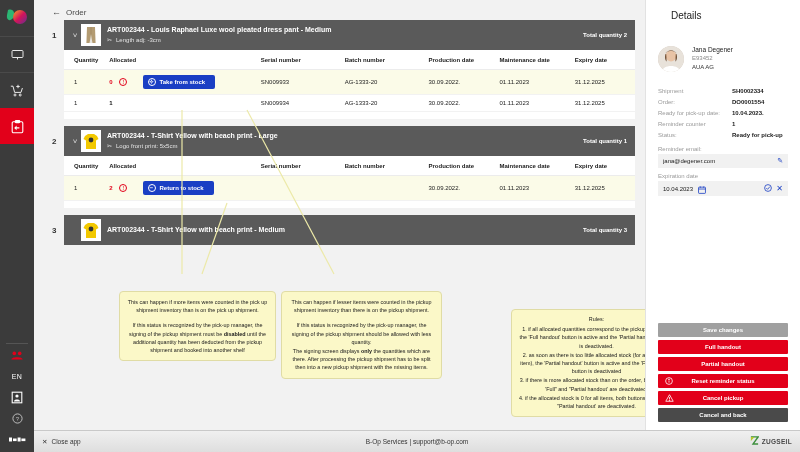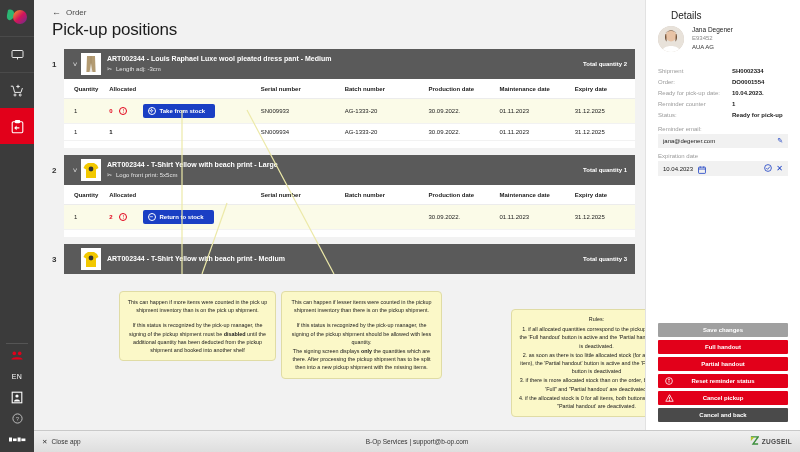--- a/index.html
+++ b/index.html
@@ -167,21 +167,21 @@
   #callout-rules ol { list-style: none; }
   #callout-rules li { margin-bottom: 1px; }
 
   
   .details {
     width: 155px; flex: 0 0 155px;
     background: #fff; border-left: 1px solid #e2e2e2;
     padding: 10px 12px 8px 12px;
     display: flex; flex-direction: column;
   }
-  .details-title { font-size: 10px; color: #222; margin-bottom: 4px; padding-left: 13px; }
+  .details-title { font-size: 10px; color: #222; margin-bottom: 24px; padding-left: 13px; }
   .person { display: flex; align-items: center; gap: 8px; margin-bottom: 14px; }
   .avatar {
     width: 26px; height: 26px; border-radius: 50%;
     background: #d8cfc6; overflow: hidden; flex: 0 0 26px;
     position: relative;
   }
   .person-meta { font-size: 6px; line-height: 9px; }
   .person-name { color: #1a1a1a; font-weight: 400; font-size: 6.5px; }
   .person-id { color: #8b8b8b; }
   .person-org { color: #333; }
@@ -316,21 +316,20 @@
 
   <div class="main">
     <div class="content-wrap">
 
       <div class="center">
 
         <div class="back-row">
           <span class="back-arrow">←</span>
           <span>Order</span>
         </div>
-        <div class="page-title">Pick-up positions</div>
 
         <div class="position">
           <div class="pos-num">1</div>
           <div class="pos-body">
             <div class="pos-header">
               <div class="chev">˅</div>
               <div class="thumb">
                 <svg width="16" height="20" viewBox="0 0 16 20">
                   <rect width="16" height="20" fill="#ffffff"></rect>
                   <path d="M4 2 h8 l0.6 16 h-3.2 L8 9 l-1.4 9 H3.4 Z" fill="#b39b72"></path>

